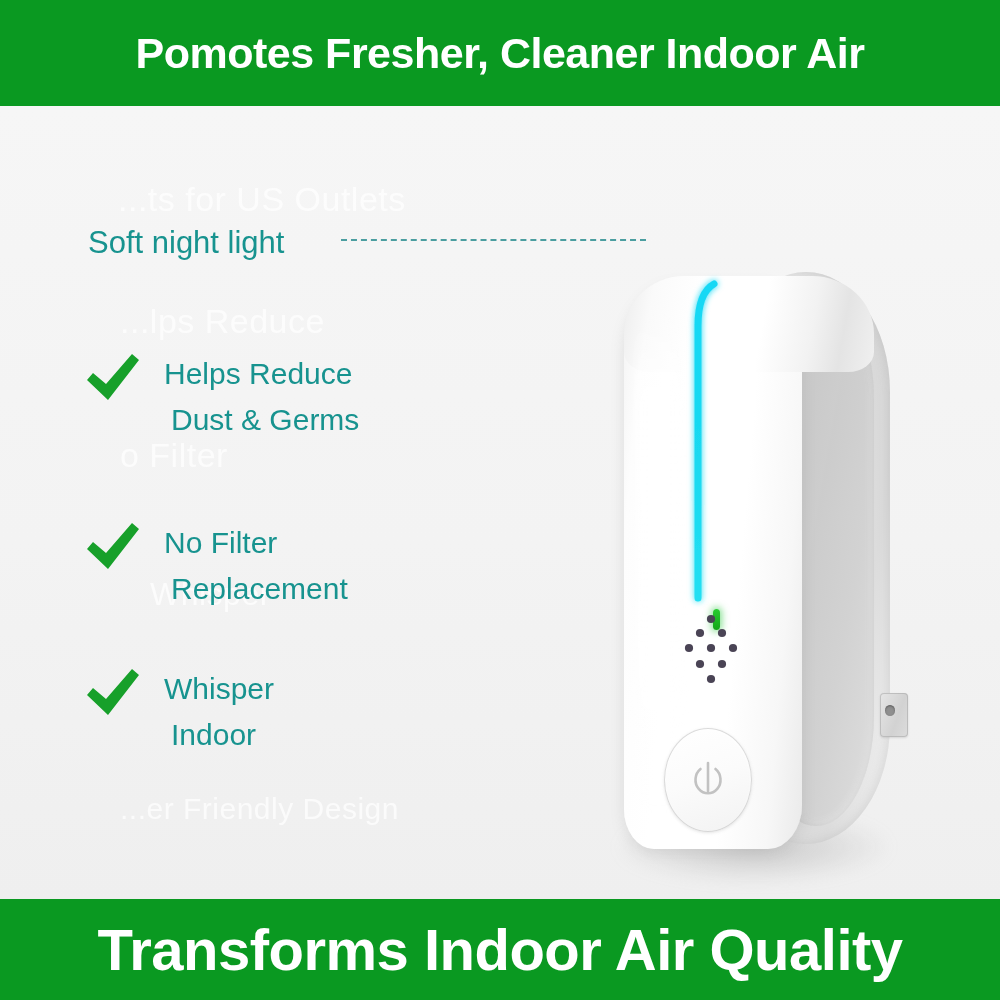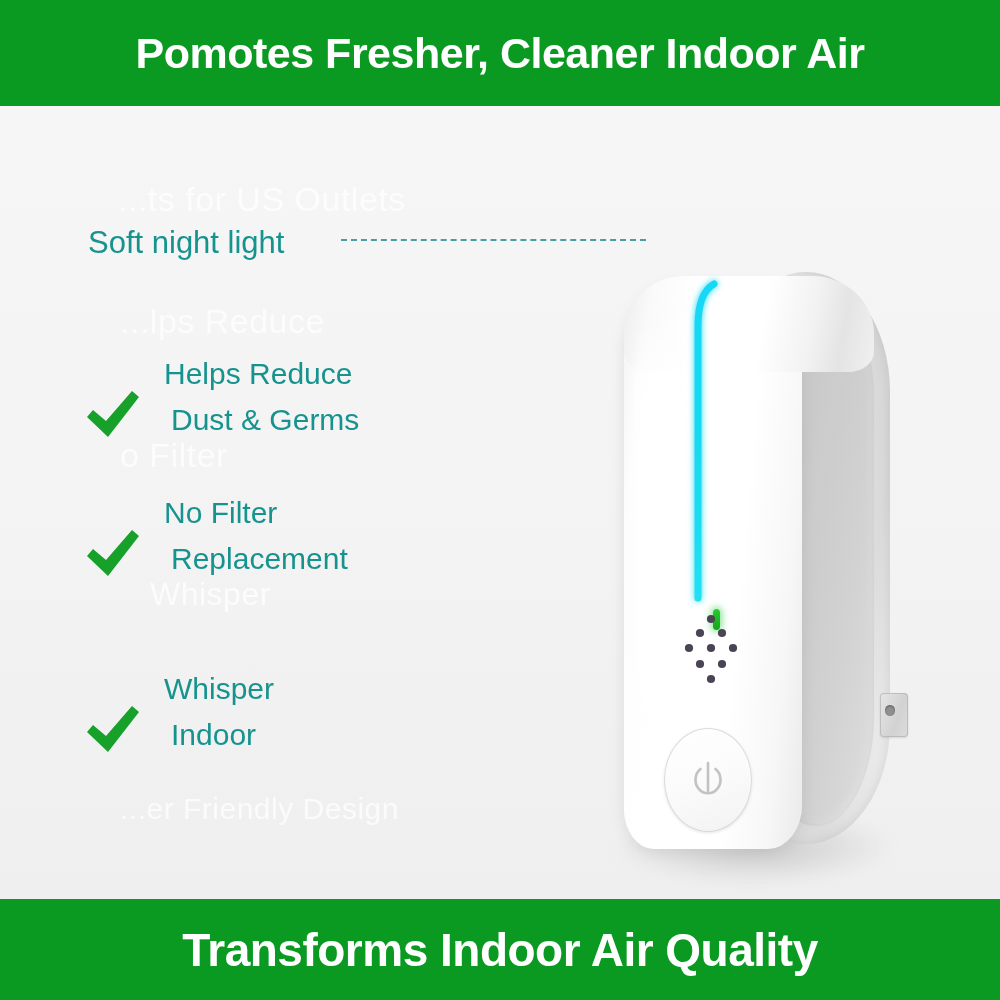--- a/index.html
+++ b/index.html
@@ -21,21 +21,21 @@
   .banner {
     position:absolute; left:0; width:1000px;
     background:#0a9921;
     display:flex; align-items:center; justify-content:center;
     color:#ffffff;
     font-weight:bold;
     letter-spacing:-0.5px;
     font-family:"Liberation Sans", sans-serif;
   }
   #banner-top    { top:0;   height:106px; font-size:43px; }
-  #banner-bottom { top:899px; height:101px; font-size:46px; }
+  #banner-bottom { top:899px; height:101px; font-size:58px; }
 
   
   #stage {
     position:absolute;
     left:0; top:106px;
     width:1000px; height:793px;
     background:#f4f4f4;
     overflow:hidden;
   }
   
@@ -68,25 +68,25 @@
     left:341px; top:133px;
     width:305px; height:0;
     border-top:2px dashed #2e8f92;
     opacity:.85;
   }
 
   
   .feature {
     position:absolute;
     display:flex;
-    align-items:flex-end;
+    align-items:flex-start;
     gap:22px;
   }
   #feature-0 { left:84px; top:245px; }
-  #feature-1 { left:84px; top:384px; }
+  #feature-1 { left:84px; top:414px; }
   #feature-2 { left:84px; top:560px; }
 
   .check-icon { width:58px; height:54px; flex:0 0 58px; display:block; }
 
   .feature-text {
     color:#17938f;
     font-size:30px;
     line-height:1.52;
     white-space:nowrap;
   }

